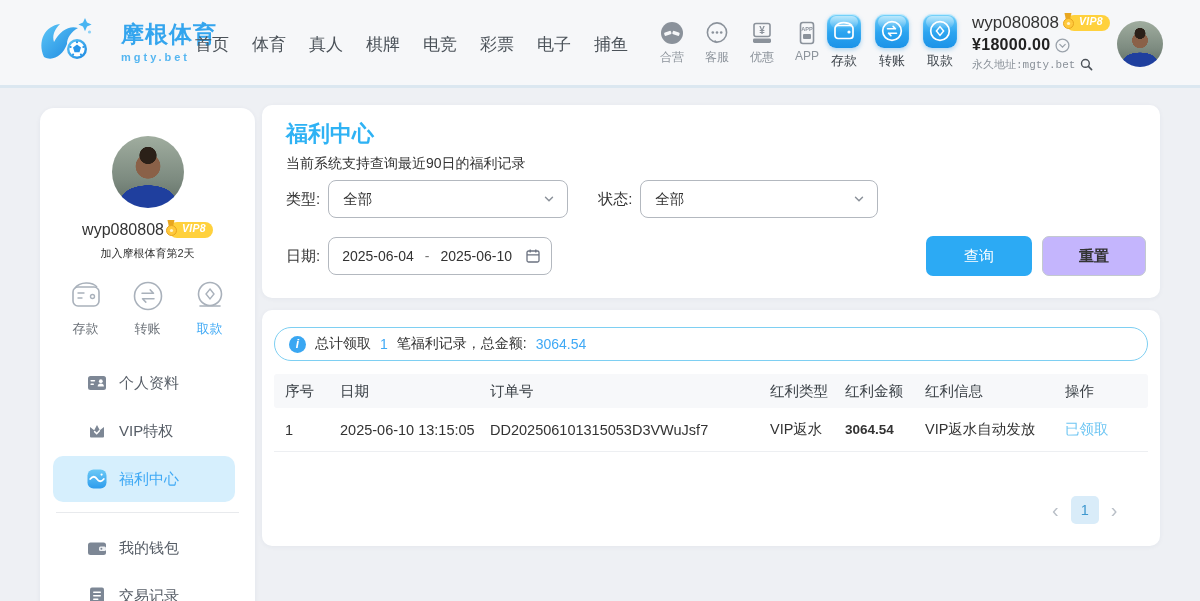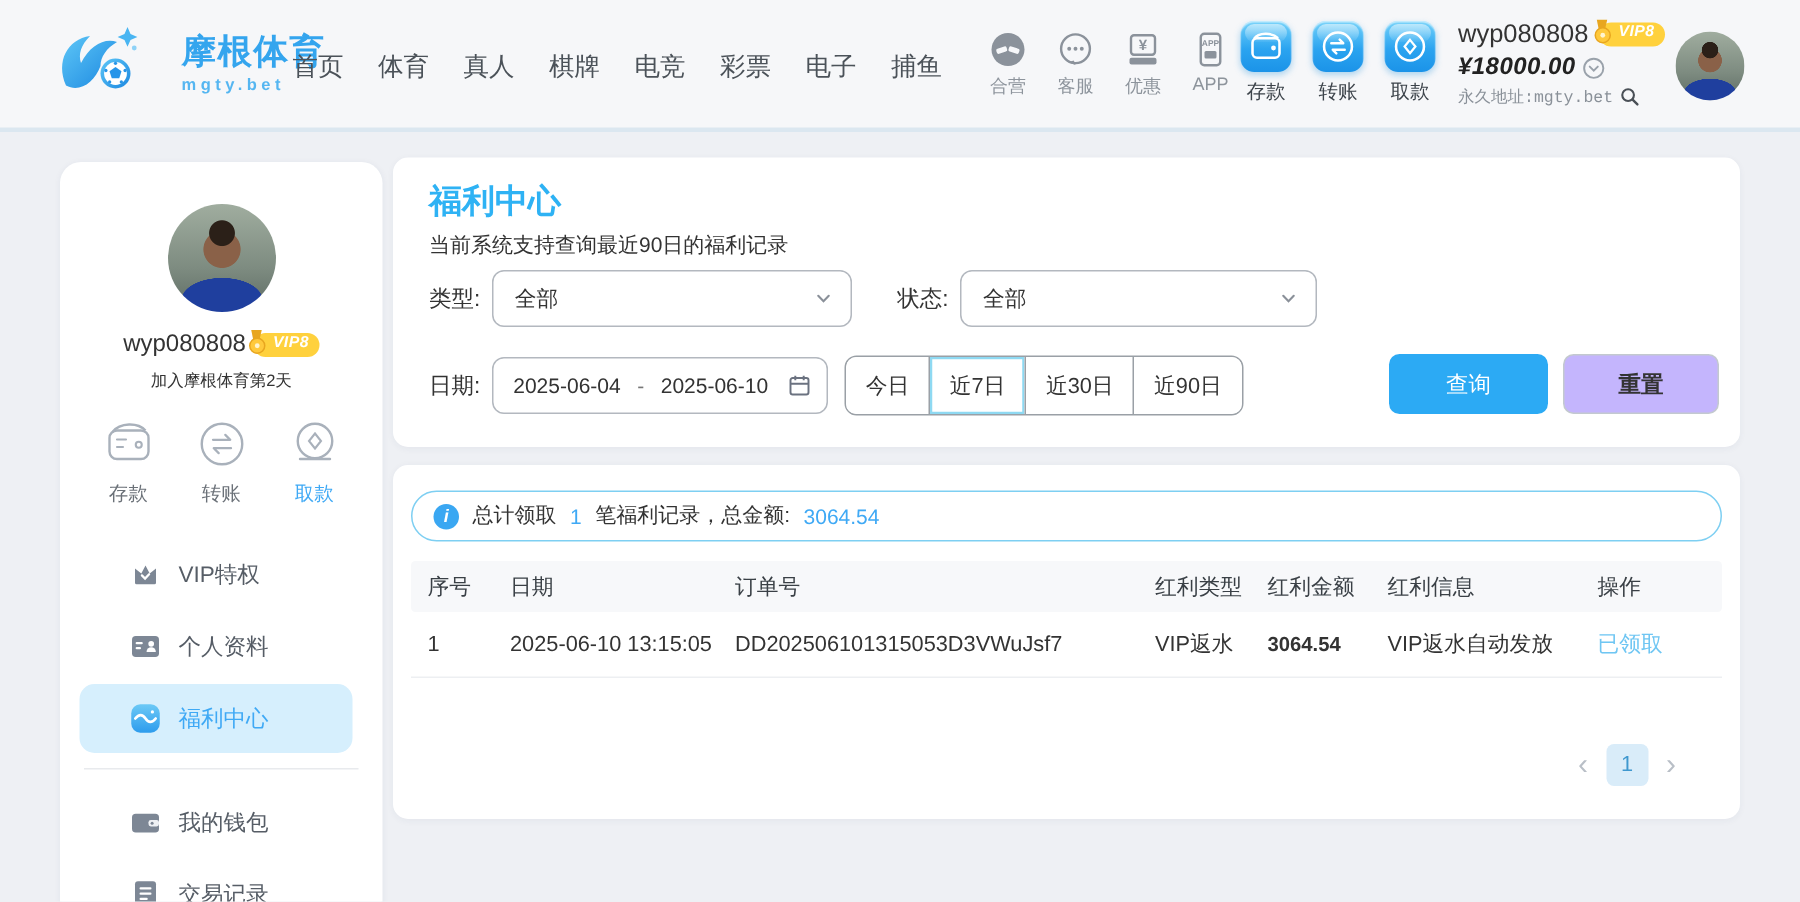--- a/index.html
+++ b/index.html
@@ -24,21 +24,21 @@
   .witem span { font-size:13px; color:#3c434a; margin-top:4px; white-space:nowrap; }
   .tile { width:34px; height:34px; border-radius:9px; position:relative;
           background:linear-gradient(180deg,#71d1fa 0%,#2ba4f0 55%,#1b93e8 100%);
           box-shadow:0 2px 4px rgba(40,150,220,.35), inset 0 1px 1px rgba(255,255,255,.65);
           display:flex; align-items:center; justify-content:center; }
   .tile::before { content:""; position:absolute; top:2px; left:3px; right:3px; height:12px; border-radius:7px;
           background:linear-gradient(rgba(255,255,255,.55),rgba(255,255,255,.05)); }
   .user-info { position:absolute; left:972px; top:13px; width:150px; }
   .u-row { display:flex; align-items:center; gap:5px; }
   .uname { font-size:17px; color:#333; }
-  .ubal { font-size:16px; font-weight:bold; color:#222; letter-spacing:.3px;font-style:italic; }
+  .ubal { font-size:16px; font-weight:bold; color:#222; letter-spacing:.3px; }
   .uurl { font-size:11px; color:#8a9199; }
   .vip-badge { position:relative; display:inline-flex; align-items:flex-start; height:16px;
                background:#ffd13d; border-radius:9px; padding:0 7px 0 13px; margin-left:2px; }
   .vip-badge i { font-style:italic; font-weight:bold; font-size:10.5px; color:#fff; letter-spacing:.3px; }
   .vip-badge svg { position:absolute; left:-5px; top:-2px; }
   .avatar { border-radius:50%;
     background:
       radial-gradient(circle at 50% 27%, #2b2018 0%, #2b2018 13%, rgba(0,0,0,0) 14%),
       radial-gradient(circle at 50% 42%, #8a6148 0%, #8a6148 22%, rgba(0,0,0,0) 23%),
       radial-gradient(ellipse 62% 34% at 50% 89%, #1f3f9e 0%, #1f3f9e 60%, rgba(0,0,0,0) 61%),
@@ -299,34 +299,34 @@
           <path d="M9 29 h20" stroke="#a9b1bb" stroke-width="1.6" stroke-linecap="round"></path>
           <path d="M19 12 l4 5 -4 5 -4 -5 Z" fill="none" stroke="#a9b1bb" stroke-width="1.4"></path>
         </svg>
         <span>取款</span>
       </div>
     </div>
 
     <div class="side-menu">
       <div class="menu-item">
         <svg width="20" height="20" viewBox="0 0 20 20">
-          <path d="M3 15.5 V6 l4.2 3.3 L10 4 l2.8 5.3 L17 6 v9.5 a1 1 0 0 1 -1 1 H4 a1 1 0 0 1 -1 -1 Z" fill="#7d8795"></path>
-          <path d="M7.6 10.6 l2.1 2.1 2.7 -2.9" fill="none" stroke="#fff" stroke-width="1.5" stroke-linecap="round"></path>
-        </svg>
-        <span>VIP特权</span>
-      </div>
-      <div class="menu-item">
-        <svg width="20" height="20" viewBox="0 0 20 20">
           <rect x="1" y="3" width="18" height="14" rx="2.5" fill="#7d8795"></rect>
           <circle cx="13.8" cy="8.2" r="1.9" fill="#fff"></circle>
           <path d="M10.7 13.6 a3.1 3.1 0 0 1 6.2 0 Z" fill="#fff"></path>
           <rect x="3.4" y="7" width="4.8" height="1.5" rx=".75" fill="#fff"></rect>
           <rect x="3.4" y="10.4" width="3.6" height="1.5" rx=".75" fill="#fff"></rect>
         </svg>
         <span>个人资料</span>
+      </div>
+      <div class="menu-item">
+        <svg width="20" height="20" viewBox="0 0 20 20">
+          <path d="M3 15.5 V6 l4.2 3.3 L10 4 l2.8 5.3 L17 6 v9.5 a1 1 0 0 1 -1 1 H4 a1 1 0 0 1 -1 -1 Z" fill="#7d8795"></path>
+          <path d="M7.6 10.6 l2.1 2.1 2.7 -2.9" fill="none" stroke="#fff" stroke-width="1.5" stroke-linecap="round"></path>
+        </svg>
+        <span>VIP特权</span>
       </div>
       <div class="menu-item active">
         <svg width="20" height="20" viewBox="0 0 20 20">
           <defs>
             <linearGradient id="lgWel" x1="0" y1="0" x2="0" y2="1">
               <stop offset="0" stop-color="#6cc9f6"></stop>
                 <stop offset="1" stop-color="#2d9ced"></stop>
             </linearGradient>
           </defs>
           <rect x=".5" y=".5" width="19" height="19" rx="6" fill="url(#lgWel)"></rect>
@@ -381,26 +381,20 @@
       <label class="flabel">日期:</label>
       <div class="datebox">
         <span>2025-06-04</span>
         <span class="sep">-</span>
         <span>2025-06-10</span>
         <svg width="16" height="16" viewBox="0 0 16 16">
           <rect x="2" y="3" width="12" height="11" rx="1.5" fill="none" stroke="#6b7280" stroke-width="1.3"></rect>
           <path d="M2 6.8 h12 M5.2 1.5 v3 M10.8 1.5 v3" stroke="#6b7280" stroke-width="1.3"></path>
         </svg>
       </div>
-      <div class="quick-group">
-        <button class="qr">今日</button>
-        <button class="qr active">近7日</button>
-        <button class="qr">近30日</button>
-        <button class="qr">近90日</button>
-      </div>
     </div>
 
     <button class="btn-query">查询</button>
     <button class="btn-reset">重置</button>
   </section>
 
   <section class="card card-results">
     <div class="info-bar">
       <span class="info-icon">i</span>
       <span class="s-text">总计领取</span>

